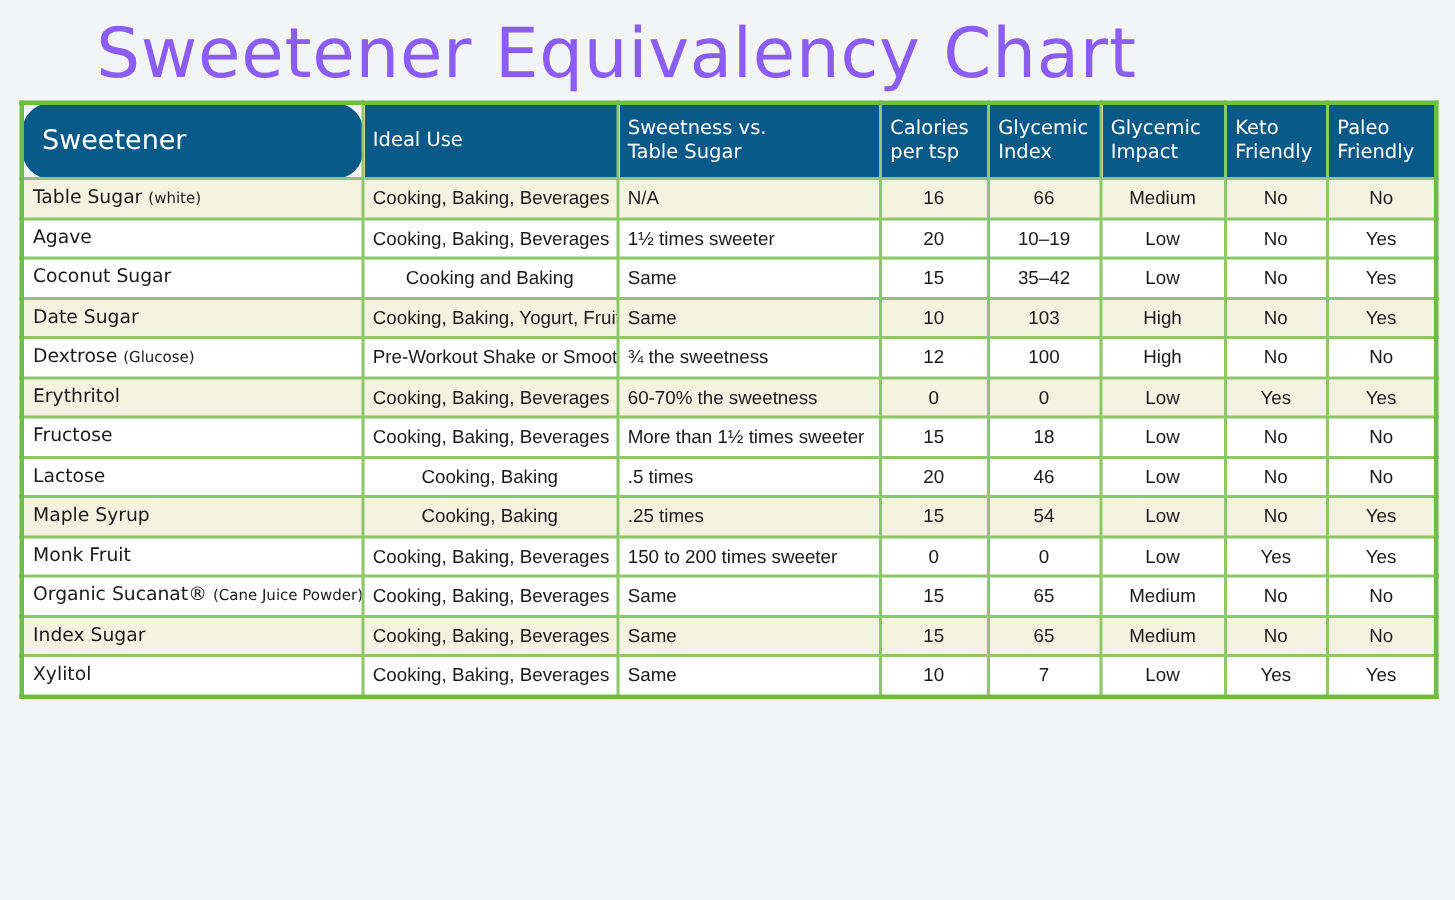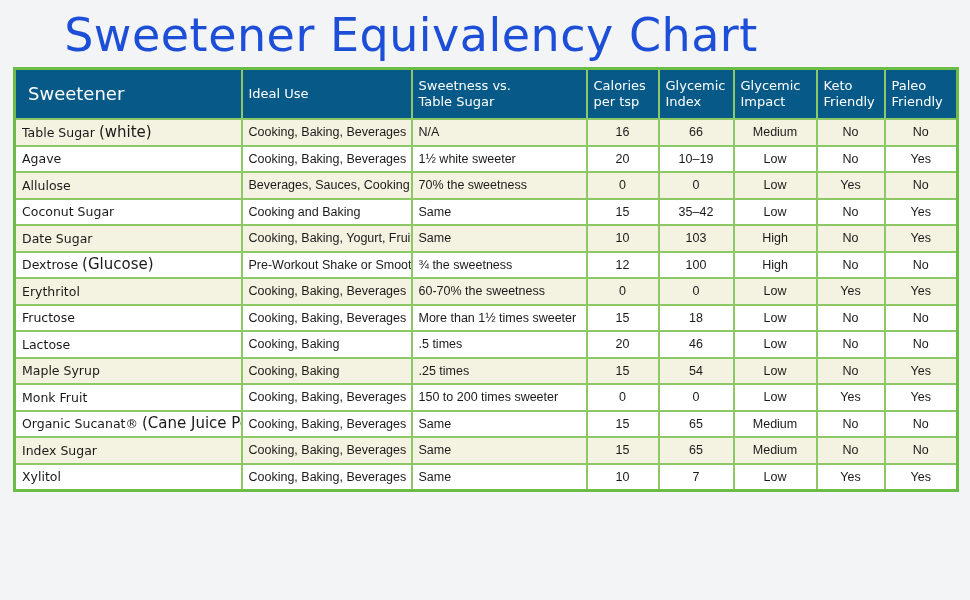--- a/index.html
+++ b/index.html
@@ -6,21 +6,21 @@
   body {
     width: 970px; height: 600px; overflow: hidden;
     background: #f3f4f6;
     font-family: "Liberation Sans", sans-serif;
     position: relative;
   }
   .title {
     position: absolute; left: 0; top: 6px; width: 822px;
     text-align: center;
     font-family: "DejaVu Sans", sans-serif;
-    font-size: 46px; color: #1d4ed8; letter-spacing: 0.5px;
+    font-size: 46px; color: #8b5cf6; letter-spacing: 0.5px;
     line-height: 58px;
   }
   table.chart {
     position: absolute; left: 13px; top: 67px;
     width: 943px;
     border-collapse: collapse;
     border: 3px solid #6cbd45;
     table-layout: fixed;
   }
   table.chart th, table.chart td {
@@ -30,30 +30,30 @@
     white-space: nowrap;
   }
   table.chart th {
     background: #075a87; color: #ffffff;
     font-family: "DejaVu Sans", sans-serif;
     font-weight: normal;
     font-size: 13px; line-height: 16px;
     text-align: left; vertical-align: middle;
     height: 48px;
   }
-  table.chart th.first { font-size: 18px; padding-left: 12px; }
+  table.chart th.first { font-size: 18px; padding-left: 12px; border-radius: 18px; }
   table.chart td {
     font-size: 12.5px; color: #1a1a1a; height: 24.5px; line-height: 12px;
   }
   table.chart tr.odd td { background: #f4f3e1; }
   table.chart tr.even td { background: #ffffff; }
   td.name { font-family: "DejaVu Sans", sans-serif; font-size: 13px; padding-left: 12px; color: #111; }
-  td.name .sub { font-size: 15px; }
+  td.name .sub { font-size: 10px; }
   td.c { text-align: center; }
-  td.wrap { white-space: normal; }
+  td.wrap { white-space: normal; text-align: center; }
 </style>
 </head>
 <body>
 
 <div class="title">Sweetener Equivalency Chart</div>
 
 <table class="chart">
   <colgroup>
     <col style="width:227px">
       <col style="width:170px">
@@ -83,36 +83,26 @@
         <td>N/A</td>
         <td class="c">16</td>
         <td class="c">66</td>
         <td class="c">Medium</td>
         <td class="c">No</td>
         <td class="c">No</td>
       </tr>
       <tr class="even">
         <td class="name"><span>Agave</span> <span class="sub"></span></td>
         <td class="wrap">Cooking, Baking, Beverages</td>
-        <td>1½ white sweeter</td>
+        <td>1½ times sweeter</td>
         <td class="c">20</td>
         <td class="c">10–19</td>
         <td class="c">Low</td>
         <td class="c">No</td>
         <td class="c">Yes</td>
-      </tr>
-      <tr class="odd">
-        <td class="name"><span>Allulose</span> <span class="sub"></span></td>
-        <td class="wrap">Beverages, Sauces, Cooking</td>
-        <td>70% the sweetness</td>
-        <td class="c">0</td>
-        <td class="c">0</td>
-        <td class="c">Low</td>
-        <td class="c">Yes</td>
-        <td class="c">No</td>
       </tr>
       <tr class="even">
         <td class="name"><span>Coconut Sugar</span> <span class="sub"></span></td>
         <td class="wrap">Cooking and Baking</td>
         <td>Same</td>
         <td class="c">15</td>
         <td class="c">35–42</td>
         <td class="c">Low</td>
         <td class="c">No</td>
         <td class="c">Yes</td>

